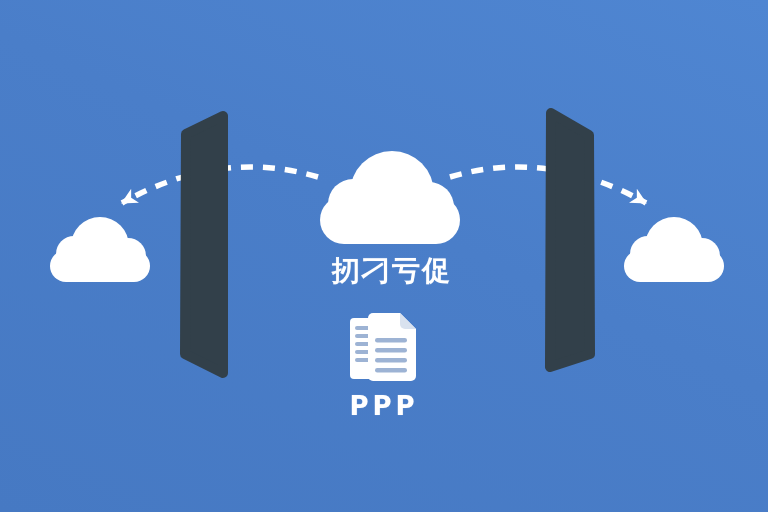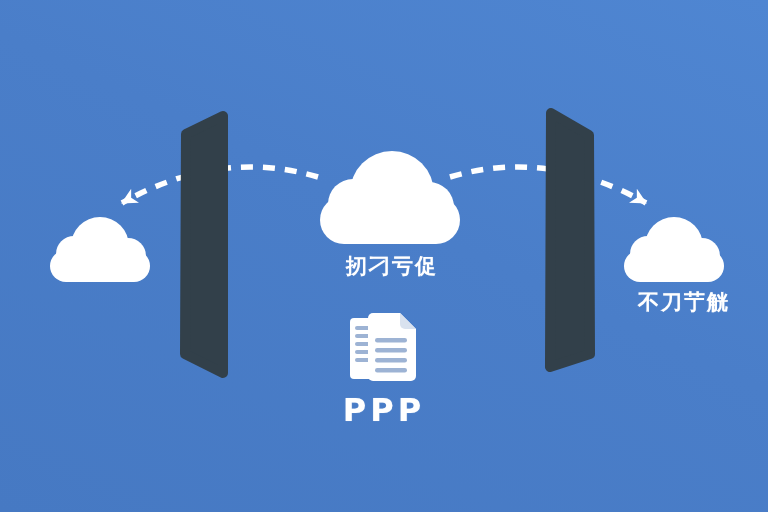--- a/index.html
+++ b/index.html
@@ -24,22 +24,22 @@
   .cloud-svg{position:absolute;}
   .label{
     position:absolute;
     color:var(--c-label_text);
     font-weight:bold;
     text-align:center;
     white-space:nowrap;
     transform:translateX(-50%);
     text-shadow:0 0 1px rgba(255,255,255,.4);
   }
-  .cjk{font-size:21px;letter-spacing:2px;}
-  .ppp{font-size:32px;letter-spacing:4px;}
+  .cjk{font-size:28px;letter-spacing:2px;}
+  .ppp{font-size:26px;letter-spacing:4px;}
 </style>
 </head>
 <body>
 
 <div class="canvas">
 
   <svg class="layer" width="768" height="512" viewBox="0 0 768 512">
     <defs>
       <marker id="ah" markerUnits="userSpaceOnUse" markerWidth="22" markerHeight="22" refX="15" refY="8" orient="auto">
         <path d="M0,0 L16,8 L0,16 L4.5,8 Z" fill="var(--c-arrow)"></path>
@@ -98,17 +98,16 @@
       <rect x="27" y="27" width="32" height="4.5" rx="2.2"></rect>
       <rect x="27" y="37" width="32" height="4.5" rx="2.2"></rect>
       <rect x="27" y="47" width="32" height="4.5" rx="2.2"></rect>
       <rect x="27" y="57" width="32" height="4.5" rx="2.2"></rect>
     </g>
   </svg>
 
 
   <div class="label cjk" style="left:392px;top:252px;">扨刁亏促</div>
 
-  <div class="label cjk" style="left:684px;top:288px;">不刀艼觥</div>
 
   <div class="label ppp" style="left:384px;top:391px;">PPP</div>
 
 </div>
 
 </body></html>

